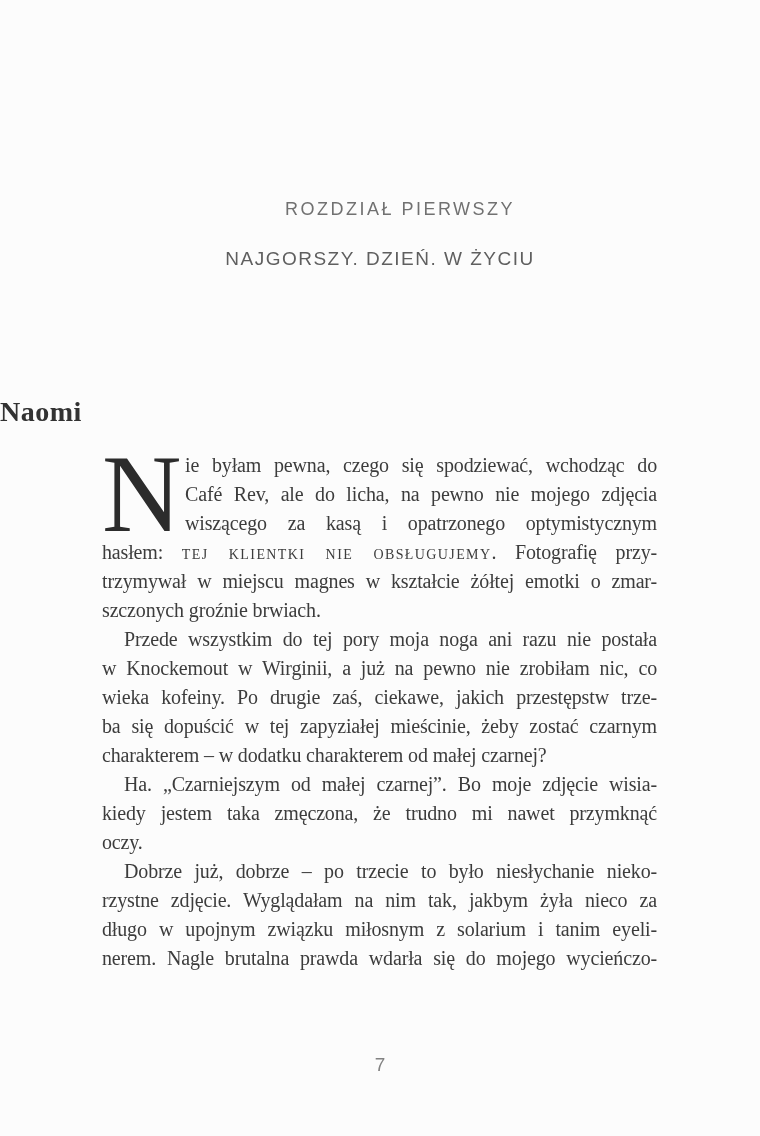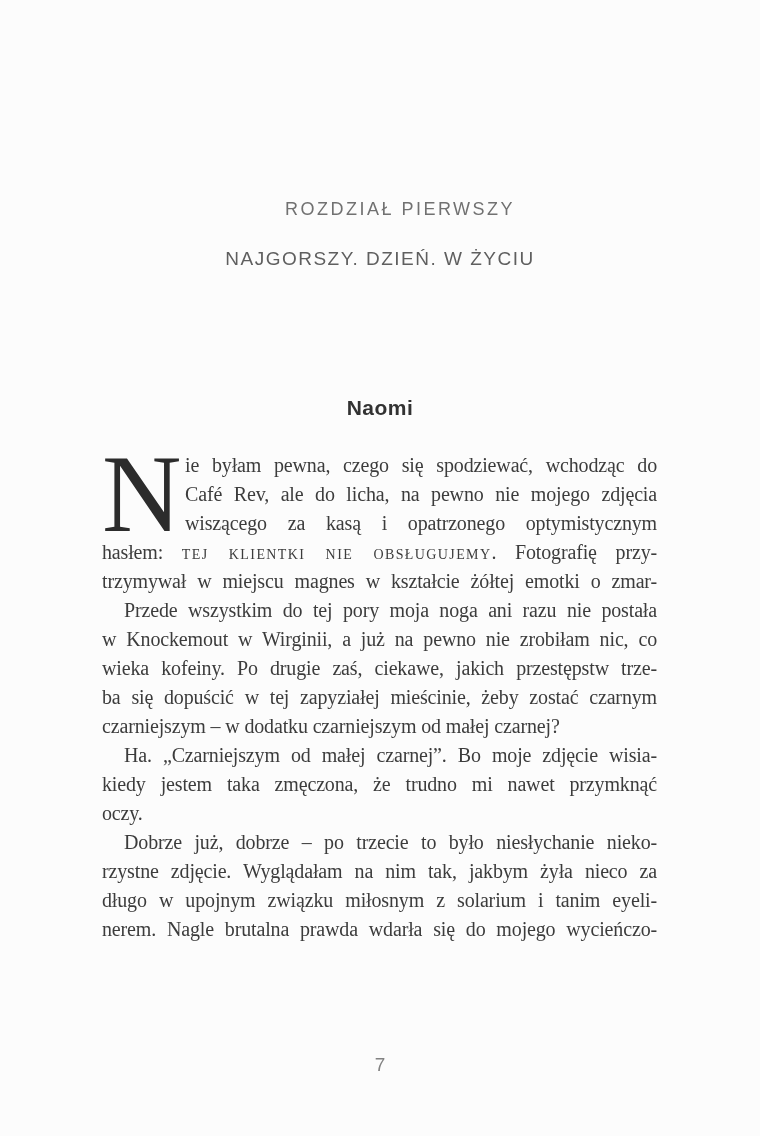--- a/index.html
+++ b/index.html
@@ -40,24 +40,24 @@
     font-family: "Liberation Sans", sans-serif;
     font-size: 19px;
     letter-spacing: 1.5px;
     color: #5f5f5f;
   }
   .section-heading {
     position: absolute;
     top: 396px;
     left: 0;
     width: 100%;
-    text-align: center;
-    font-family: Liberation Sans, sans-serif;
+    text-align: left;
+    font-family: Liberation Serif, serif;
     font-weight: 700;
-    font-size: 21px;
+    font-size: 28px;
     letter-spacing: 0.5px;
     color: #323232;
   }
   .body-text {
     position: absolute;
     top: 451px;
     left: 102px;
     width: 555px;
     font-size: 20px;
     letter-spacing: -0.15px;
@@ -116,27 +116,28 @@
   <div class="section-heading">Naomi</div>
 
   <div class="body-text">
       <div class="para">
         <span class="dropcap">N</span>
         <div class="line">ie byłam pewna, czego się spodziewać, wchodząc do</div>
         <div class="line">Café Rev, ale do licha, na pewno nie mojego zdjęcia</div>
         <div class="line">wiszącego za kasą i opatrzonego optymistycznym</div>
         <div class="line">hasłem: <span class="smallcaps">tej klientki nie obsługujemy</span>. Fotografię przy-</div>
         <div class="line">trzymywał w miejscu magnes w kształcie żółtej emotki o zmar-</div>
+        <div class="line last">szczonych groźnie brwiach.</div>
       </div>
       <div class="para">
         <div class="line indent">Przede wszystkim do tej pory moja noga ani razu nie postała</div>
         <div class="line">w Knockemout w Wirginii, a już na pewno nie zrobiłam nic, co</div>
         <div class="line">wieka kofeiny. Po drugie zaś, ciekawe, jakich przestępstw trze-</div>
         <div class="line">ba się dopuścić w tej zapyziałej mieścinie, żeby zostać czarnym</div>
-        <div class="line last">czarniejszym – w dodatku czarniejszym od małej czarnej?</div>
+        <div class="line last">charakterem – w dodatku charakterem od małej czarnej?</div>
       </div>
       <div class="para">
         <div class="line indent">Ha. „Czarniejszym od małej czarnej”. Bo moje zdjęcie wisia-</div>
         <div class="line">kiedy jestem taka zmęczona, że trudno mi nawet przymknąć</div>
         <div class="line last">oczy.</div>
       </div>
       <div class="para">
         <div class="line indent">Dobrze już, dobrze – po trzecie to było niesłychanie nieko-</div>
         <div class="line">rzystne zdjęcie. Wyglądałam na nim tak, jakbym żyła nieco za</div>
         <div class="line">długo w upojnym związku miłosnym z solarium i tanim eyeli-</div>

